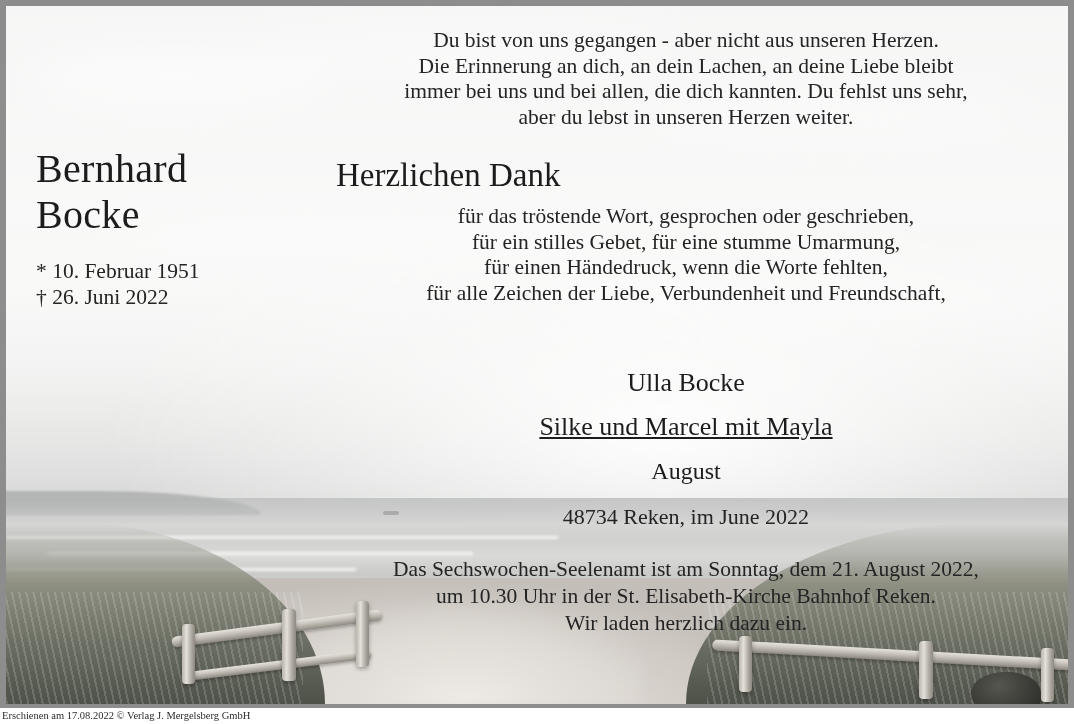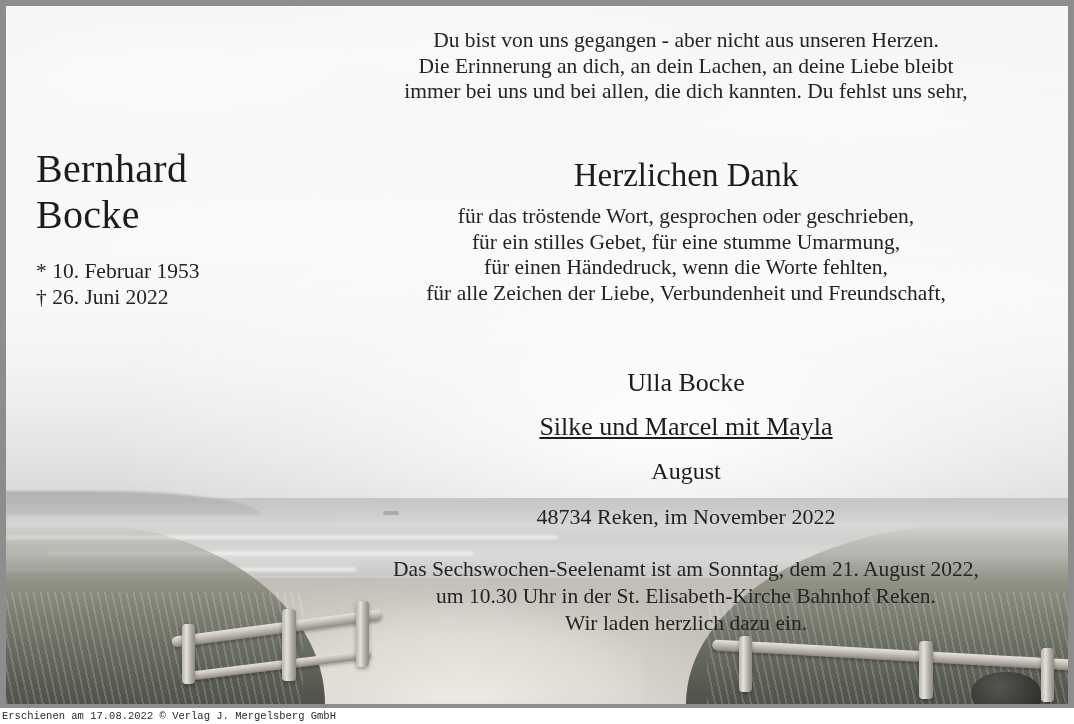--- a/index.html
+++ b/index.html
@@ -235,21 +235,20 @@
     margin-top: 20px;
     font-size: 21.5px;
     line-height: 26px;
     color: #242424;
   }
 
   .thanks-title {
     position: absolute;
     left: 330px; top: 150px;
     width: 700px;
-    text-align: center;
     font-size: 33px;
     line-height: 38px;
     color: #1c1c1c;
   }
   .thanks-body {
     position: absolute;
     left: 330px; top: 198px;
     width: 700px;
     text-align: center;
     font-size: 21.5px;
@@ -295,21 +294,21 @@
     position: absolute;
     left: 0; top: 708px;
     width: 1074px;
     height: 16px;
     background: #ffffff;
     z-index: 50;
   }
   .footer .credit {
     position: absolute;
     left: 2px; top: 1px;
-    font-family: Liberation Mono, monospace;
+    font-family: Liberation Serif, serif;
     font-size: 10.5px;
     line-height: 14px;
     color: #2b2b2b;
     white-space: nowrap;
   }
 </style>
 </head>
 <body>
 
 <div id="card">
@@ -357,47 +356,48 @@
   <div class="frame-bottom"></div>
   <div class="frame-left"></div>
   <div class="frame-right"></div>
 
   <div class="content">
 
     <div class="verse">
       <div>Du bist von uns gegangen - aber nicht aus unseren Herzen.</div>
       <div>Die Erinnerung an dich, an dein Lachen, an deine Liebe bleibt</div>
       <div>immer bei uns und bei allen, die dich kannten. Du fehlst uns sehr,</div>
+      <div>aber du lebst in unseren Herzen weiter.</div>
     </div>
 
     <div class="deceased">
       <div class="name">Bernhard</div>
       <div class="name">Bocke</div>
       <div class="dates">
-        <div>* 10. Februar 1953</div>
+        <div>* 10. Februar 1951</div>
         <div>† 26. Juni 2022</div>
       </div>
     </div>
 
     <div class="thanks-title">Herzlichen Dank</div>
 
     <div class="thanks-body">
       <div>für das tröstende Wort, gesprochen oder geschrieben,</div>
       <div>für ein stilles Gebet, für eine stumme Umarmung,</div>
       <div>für einen Händedruck, wenn die Worte fehlten,</div>
       <div>für alle Zeichen der Liebe, Verbundenheit und Freundschaft,</div>
     </div>
 
     <div class="family">
       <div class="line l1">Ulla Bocke</div>
       <div class="line l2">Silke und Marcel mit Mayla</div>
       <div class="line l3">August</div>
     </div>
 
-    <div class="place-date">48734 Reken, im November 2022</div>
+    <div class="place-date">48734 Reken, im June 2022</div>
 
     <div class="service">
       <div>Das Sechswochen-Seelenamt ist am Sonntag, dem 21. August 2022,</div>
       <div>um 10.30 Uhr in der St. Elisabeth-Kirche Bahnhof Reken.</div>
       <div>Wir laden herzlich dazu ein.</div>
     </div>
 
   </div>
 
   <div class="footer">

